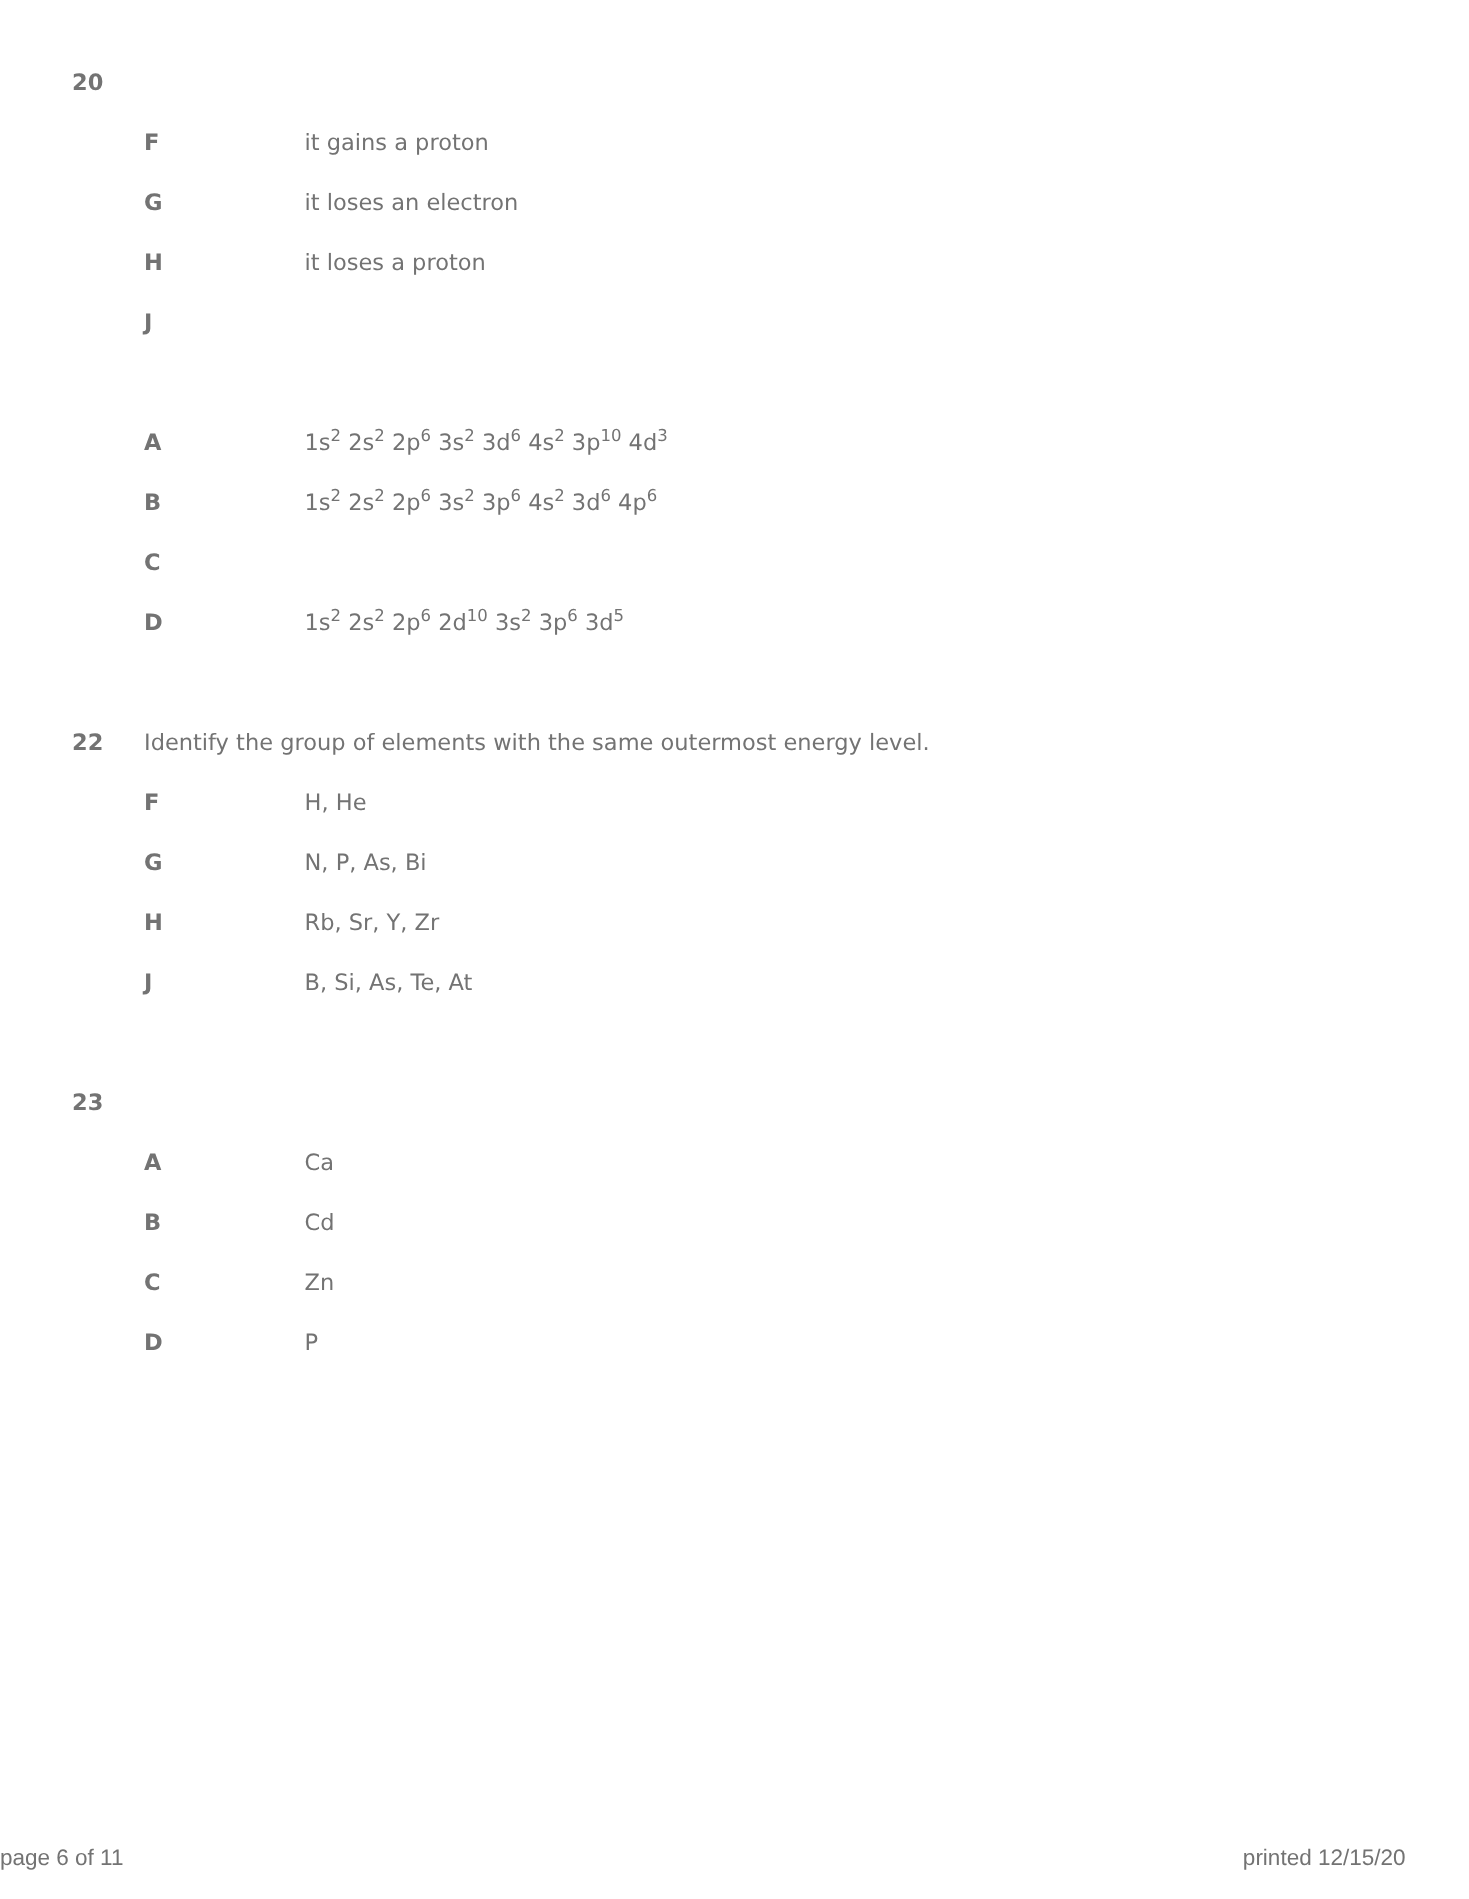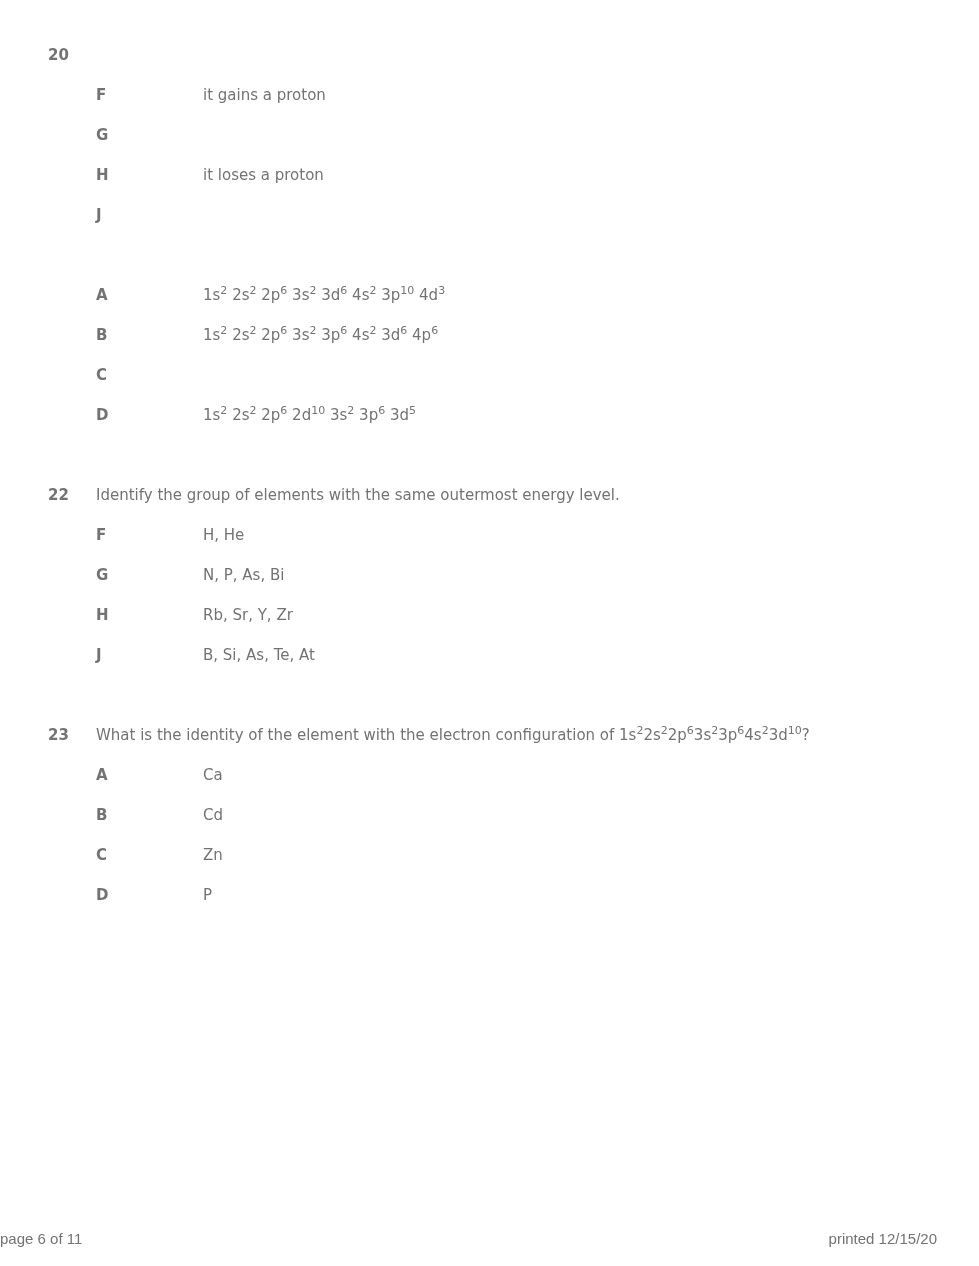--- a/index.html
+++ b/index.html
@@ -87,20 +87,21 @@
     <div class="question">
       <div class="row">
         <span class="q-num">20</span>
       </div>
       <div class="row">
         <span class="opt-letter">F</span>
         <span class="opt-text">it gains a proton</span>
       </div>
       <div class="row">
         <span class="opt-letter">G</span>
+        <span class="opt-text">it loses an electron</span>
       </div>
       <div class="row">
         <span class="opt-letter">H</span>
         <span class="opt-text">it loses a proton</span>
       </div>
       <div class="row">
         <span class="opt-letter">J</span>
       </div>
     </div>
 
@@ -141,21 +142,20 @@
       </div>
       <div class="row">
         <span class="opt-letter">J</span>
         <span class="opt-text">B, Si, As, Te, At</span>
       </div>
     </div>
 
     <div class="question">
       <div class="row">
         <span class="q-num">23</span>
-        <span class="q-prompt">What is the identity of the element with the electron configuration of 1s<sup>2</sup>2s<sup>2</sup>2p<sup>6</sup>3s<sup>2</sup>3p<sup>6</sup>4s<sup>2</sup>3d<sup>10</sup>?</span>
       </div>
       <div class="row">
         <span class="opt-letter">A</span>
         <span class="opt-text">Ca</span>
       </div>
       <div class="row">
         <span class="opt-letter">B</span>
         <span class="opt-text">Cd</span>
       </div>
       <div class="row">

